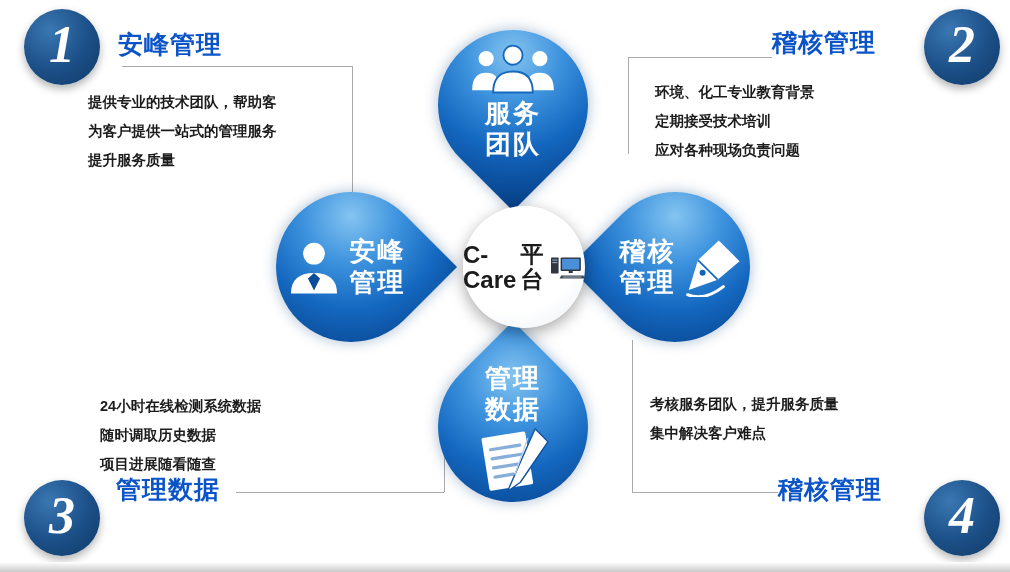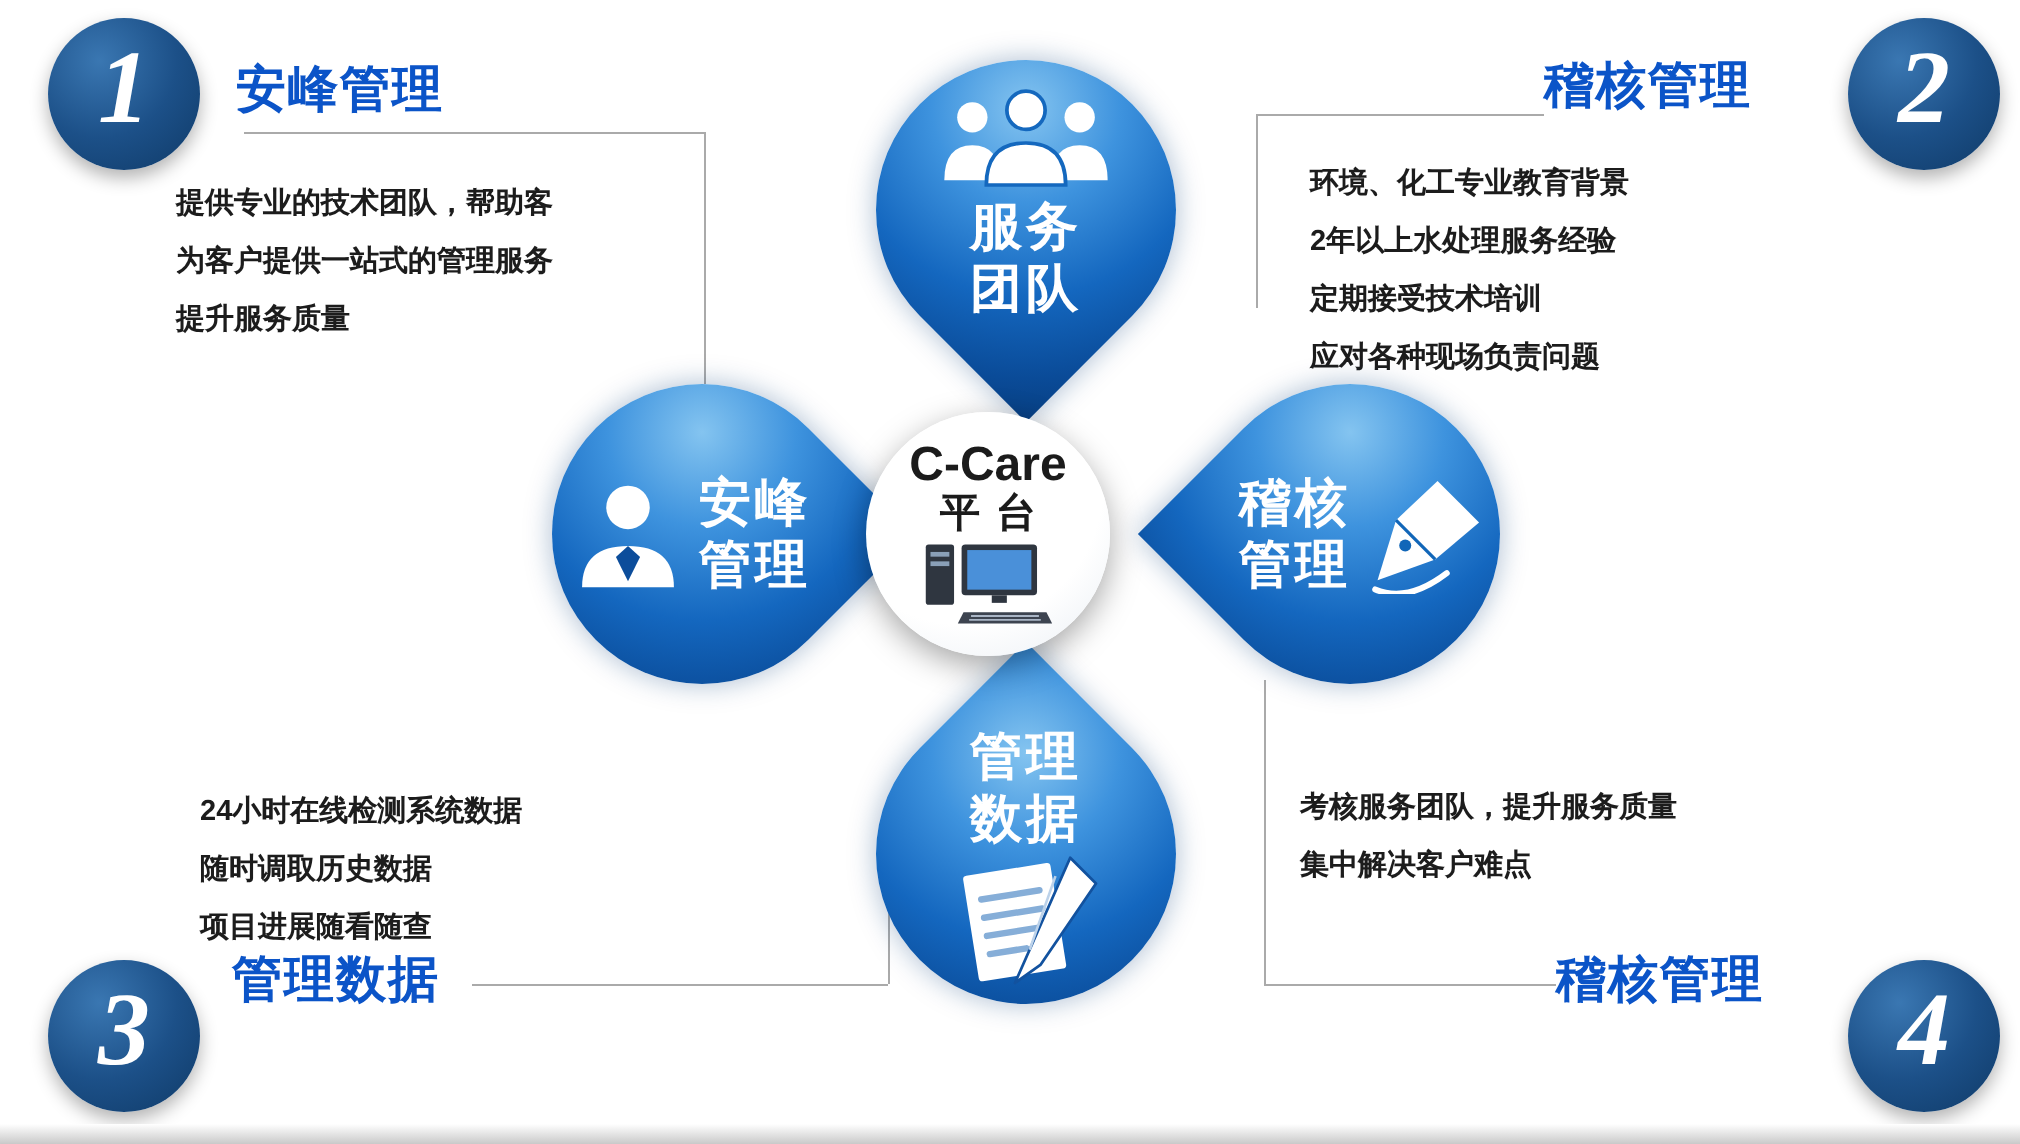--- a/index.html
+++ b/index.html
@@ -68,28 +68,28 @@
     color:#ffffff; font-weight:bold; font-size:26px; line-height:1.18;
     letter-spacing:2px; text-align:center; white-space:nowrap;
   }
   .plabel-col { display:flex; flex-direction:column; align-items:center; }
   .picon { display:block; }
   .pi-top .picon { margin-bottom:4px; }
   .pi-bottom .picon { margin-top:3px; }
 
   
   .center-circle {
-    position:absolute; left:433px; top:206px; width:122px; height:122px;
+    position:absolute; left:463px; top:206px; width:122px; height:122px;
     border-radius:50%; z-index:5;
     background:radial-gradient(circle at 40% 30%, #ffffff 62%, #e8edf3 100%);
     box-shadow:0 5px 16px rgba(0,0,0,.35);
-    display:flex; flex-direction:column; align-items:center; justify-content:center;
+    display:flex; flex-direction:row; align-items:center; justify-content:center;
   }
   .ctitle { color:#1b1b1b; font-size:24px; font-weight:bold; line-height:1.05; }
-  .csub   { color:#1b1b1b; font-size:20px; font-weight:bold; line-height:1.1;
+  .csub   { color:#1b1b1b; font-size:23px; font-weight:bold; line-height:1.1;
             letter-spacing:8px; transform:translateX(4px); }
   .cicon  { margin-top:2px; display:block; }
 </style>
 </head>
 <body>
 
 <div class="stage">
 
   <div class="conn h" style="left:122px; top:66px;  width:230px;"></div>
   <div class="conn v" style="left:352px; top:66px;  height:126px;"></div>
@@ -109,21 +109,20 @@
     <div class="tline">为客户提供一站式的管理服务</div>
     <div class="tline">提升服务质量</div>
   </div>
 
   <div class="num-circle" style="left:924px; top:9px;">
     <span class="num">2</span>
   </div>
   <div class="heading" style="left:772px; top:26px;">稽核管理</div>
   <div class="textblock" style="left:655px; top:78px;">
     <div class="tline">环境、化工专业教育背景</div>
-    <div class="tline">2年以上水处理服务经验</div>
     <div class="tline">定期接受技术培训</div>
     <div class="tline">应对各种现场负责问题</div>
   </div>
 
   <div class="num-circle" style="left:24px; top:480px;">
     <span class="num">3</span>
   </div>
   <div class="heading" style="left:116px; top:473px;">管理数据</div>
   <div class="textblock" style="left:100px; top:392px;">
     <div class="tline">24小时在线检测系统数据</div>

